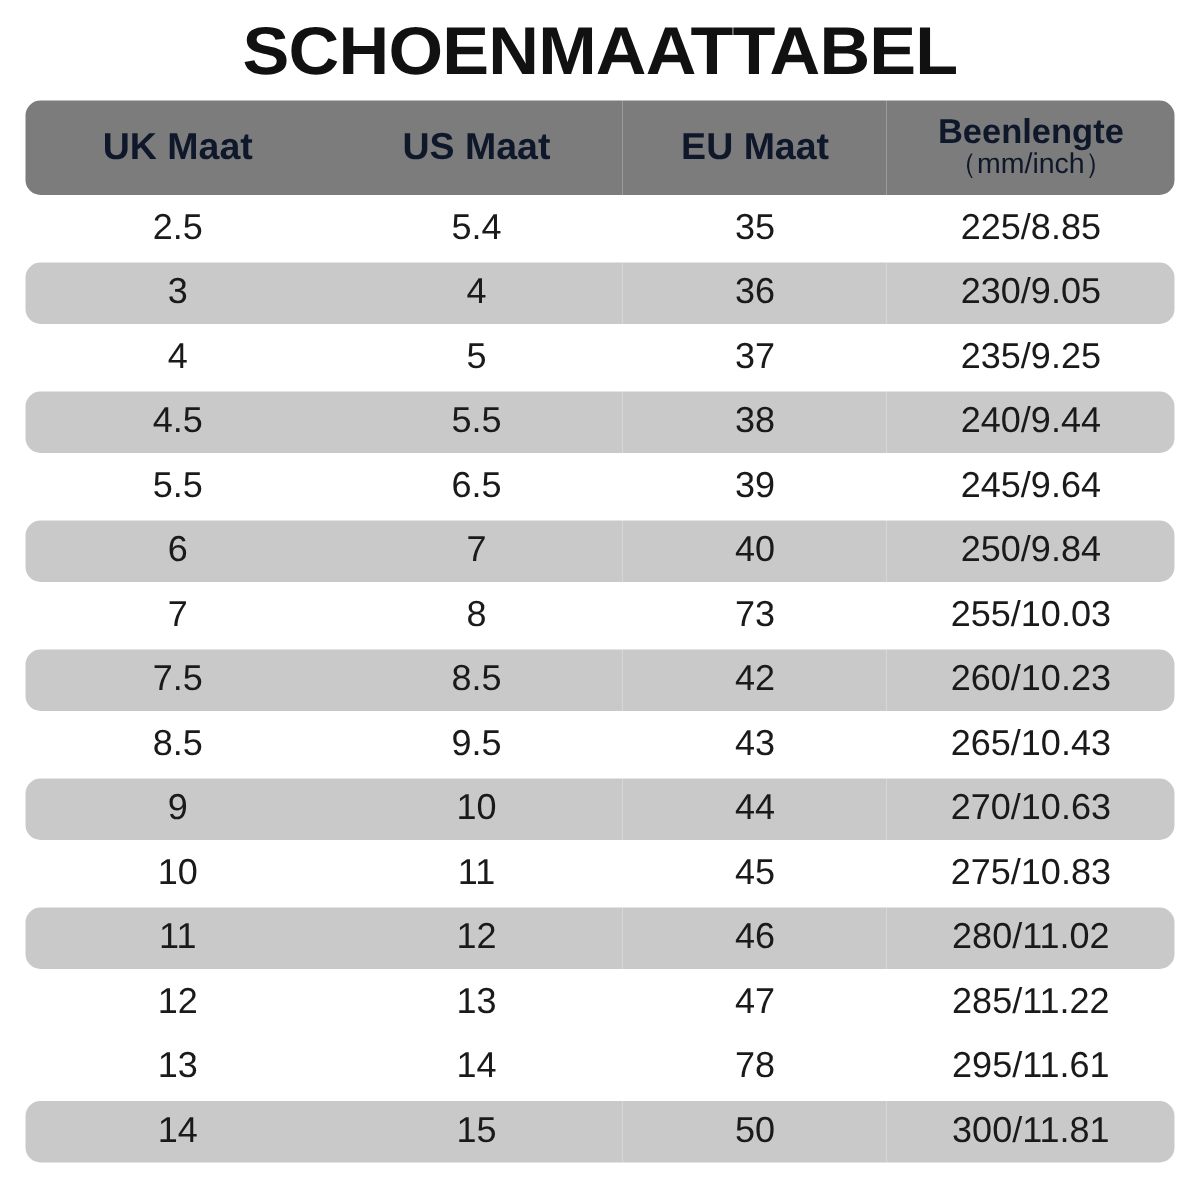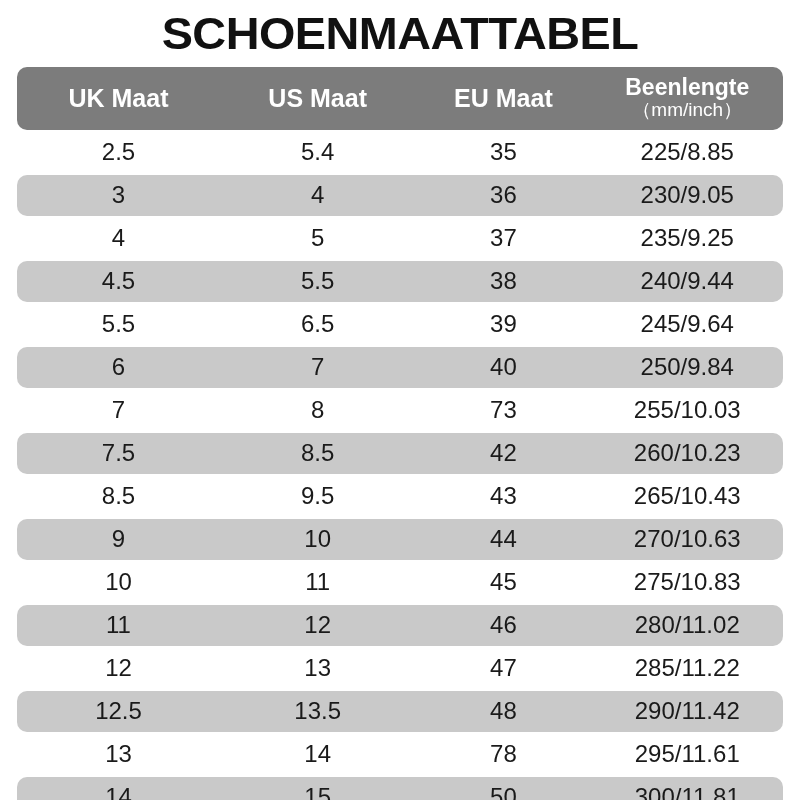--- a/index.html
+++ b/index.html
@@ -31,21 +31,21 @@
   }
   table.size-table {
     border-collapse: separate;
     border-spacing: 0 2px;
     width: 766px;
     margin: 0 auto;
     table-layout: fixed;
   }
   table.size-table th {
     background: #7c7c7c;
-    color: #ffffff;
+    color: #0f172a;
     font-size: 25px;
     font-weight: bold;
     padding: 8px 0 10px 0;
     text-align: center;
     vertical-align: middle;
     line-height: 1.05;
     border: 0;
   }
   table.size-table th:first-child {
     border-top-left-radius: 10px;
@@ -199,26 +199,20 @@
           <td>12</td>
           <td>46</td>
           <td>280/11.02</td>
         </tr>
         <tr class="row-plain">
           <td>12</td>
           <td>13</td>
           <td>47</td>
           <td>285/11.22</td>
         </tr>
-        <tr class="row-alt">
-          <td>12.5</td>
-          <td>13.5</td>
-          <td>48</td>
-          <td>290/11.42</td>
-        </tr>
         <tr class="row-plain">
           <td>13</td>
           <td>14</td>
           <td>78</td>
           <td>295/11.61</td>
         </tr>
         <tr class="row-alt">
           <td>14</td>
           <td>15</td>
           <td>50</td>

